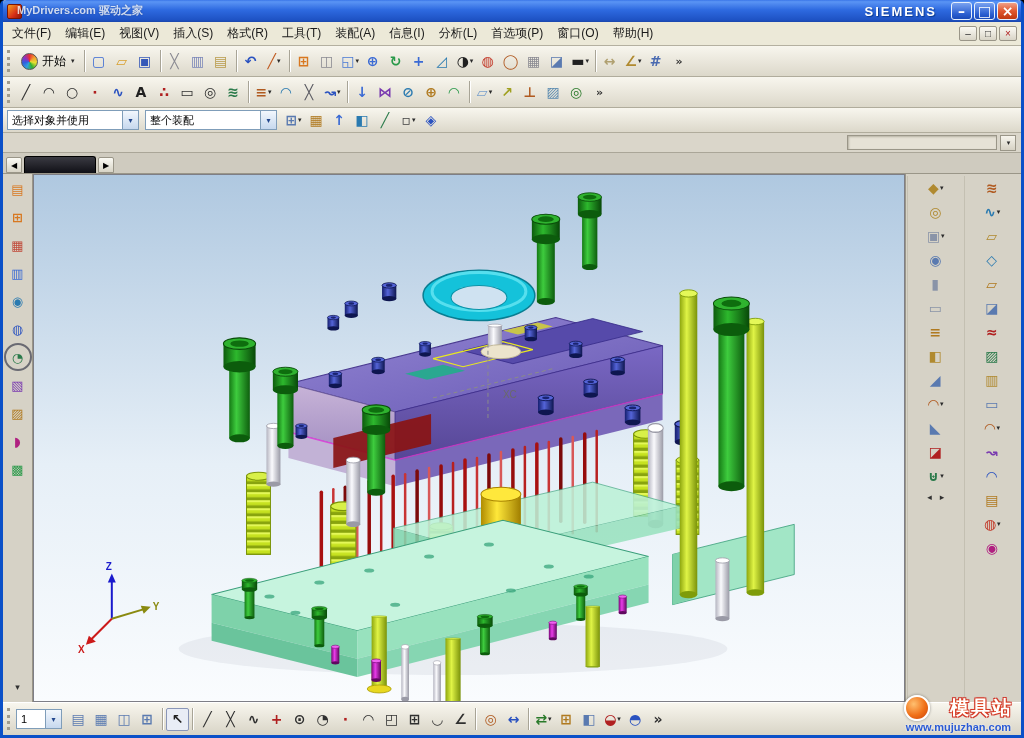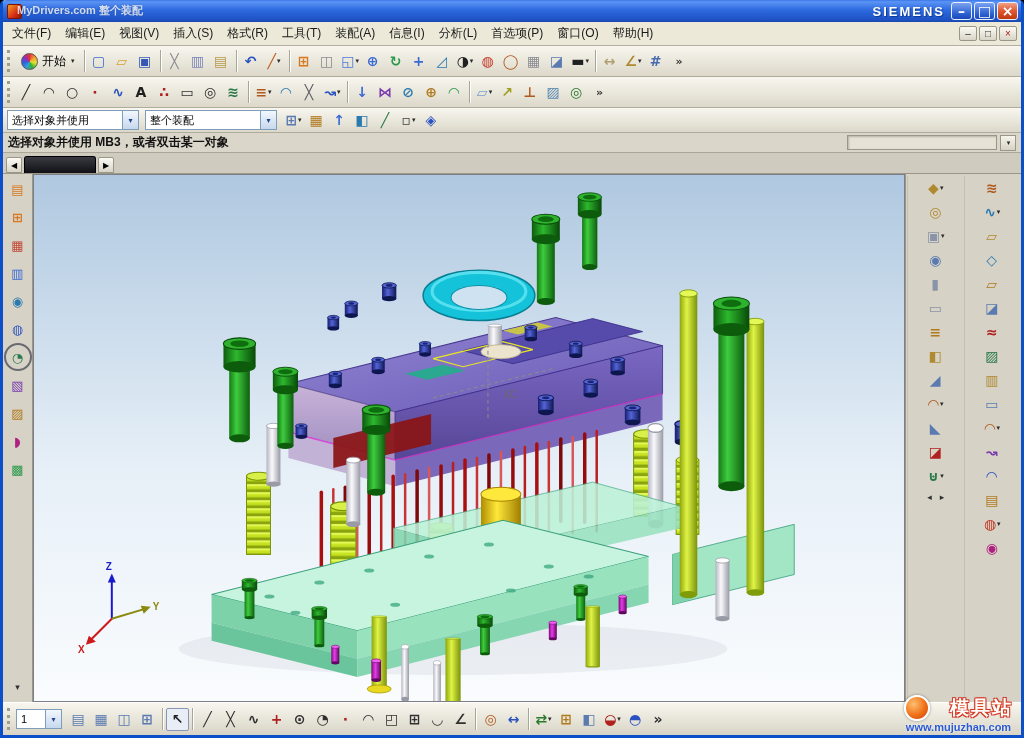--- a/index.html
+++ b/index.html
@@ -1,21 +1,21 @@
 <!DOCTYPE html>
 <html><head>
 <meta charset="utf-8">
 <style>
 *{margin:0;padding:0;box-sizing:border-box;}
 html,body{width:1024px;height:738px;overflow:hidden;font-family:"Liberation Sans","DejaVu Sans",sans-serif;background:#000;}
 .win{width:1024px;height:738px;display:flex;flex-direction:column;background:#d6d2c6;border:3px solid #0b50c8;border-top:none;position:relative;border-radius:5px 5px 0 0;}
 .titlebar{flex:0 0 22px;background:linear-gradient(180deg,#3a76e8 0%,#5a94f4 8%,#2e6ae0 45%,#1e52c4 90%,#1a46ac 100%);display:flex;align-items:center;color:#fff;padding:0 3px 0 4px;border-radius:4px 4px 0 0;}
 .title-icon{width:15px;height:15px;border-radius:2px;background:linear-gradient(135deg,#f4a020,#d83018 60%,#901808);margin-right:4px;flex:0 0 15px;border:1px solid #7a1404;}
 .title-text{font-size:12px;font-weight:bold;white-space:nowrap;text-shadow:1px 1px 1px #0c3a90;overflow:hidden;}
-.brand{margin-left:auto;font-weight:bold;font-size:13px;letter-spacing:2px;margin-right:4px;text-shadow:1px 1px 1px #0c3a90;}
+.brand{margin-left:auto;font-weight:bold;font-size:13px;letter-spacing:2px;margin-right:12px;text-shadow:1px 1px 1px #0c3a90;}
 .winbtn{width:21px;height:18px;margin-left:2px;border:1px solid #e8f0fc;border-radius:3px;display:flex;align-items:center;justify-content:center;font-size:11px;font-weight:bold;color:#fff;background:linear-gradient(180deg,#7aa2f0,#2a5ed0 70%,#1a4ab8);flex:0 0 21px;}
 .winbtn.close{background:linear-gradient(180deg,#f0a088,#e05830 50%,#c03810);}
 .menubar{flex:0 0 22px;background:#ece9d8;border-bottom:1px solid #b4b0a0;display:flex;align-items:center;padding-left:2px;}
 .menu-items{display:flex;align-items:center;}
 .menu-item{padding:3px 7px;font-size:12px;color:#1a1a1a;white-space:nowrap;}
 .mdi{margin-left:auto;display:flex;gap:2px;padding-right:4px;}
 .mdibtn{width:18px;height:15px;border:1px solid #9a9688;background:linear-gradient(180deg,#fbfaf4,#d8d4c6);font-size:10px;display:flex;align-items:center;justify-content:center;color:#303030;border-radius:2px;}
 .toolbar{background:linear-gradient(180deg,#f8f6ee,#dcd8ca);border-bottom:1px solid #b0ac9c;display:flex;align-items:center;padding:0 3px;overflow:hidden;}
 .tbrow{flex:0 0 31px;}
 .grip{width:4px;height:22px;border-left:3px dotted #a09c8e;margin:0 4px 0 1px;}
@@ -379,21 +379,20 @@
           <span class="dd">▾</span>
         </div>
         <div class="tbtn">
           <span class="g" style="color: rgb(42, 82, 192);">◈</span>
           <span class="dd"></span>
         </div>
     </div>
   </div>
 
   <div class="cuebar">
-    <span>选择对象并使用 MB3，或者双击某一对象</span>
     <div class="cue-field"></div>
     <div class="cue-btn">
         <span class="dd">▾</span>
       </div>
   </div>
 
   <div class="tabbar">
     <div class="tab-arrow">
         <span>◀</span>
       </div>
@@ -956,21 +955,21 @@
           <span class="g" style="color: rgb(42, 82, 192);">◓</span>
           <span class="dd"></span>
         </div>
         <div class="tbtn">
           <span class="g" style="color: rgb(48, 48, 48);">»</span>
           <span class="dd"></span>
         </div>
     </div>
   </div>
 
-  <div class="wm-tl">MyDrivers.com 整个装配</div>
+  <div class="wm-tl">MyDrivers.com 驱动之家</div>
   <div class="wm-br">
     <div class="wm-row">
       <div class="wm-logo"></div>
       <div class="wm-title">模具站</div>
     </div>
     <div class="wm-url">www.mujuzhan.com</div>
   </div>
 
 </div>
 

